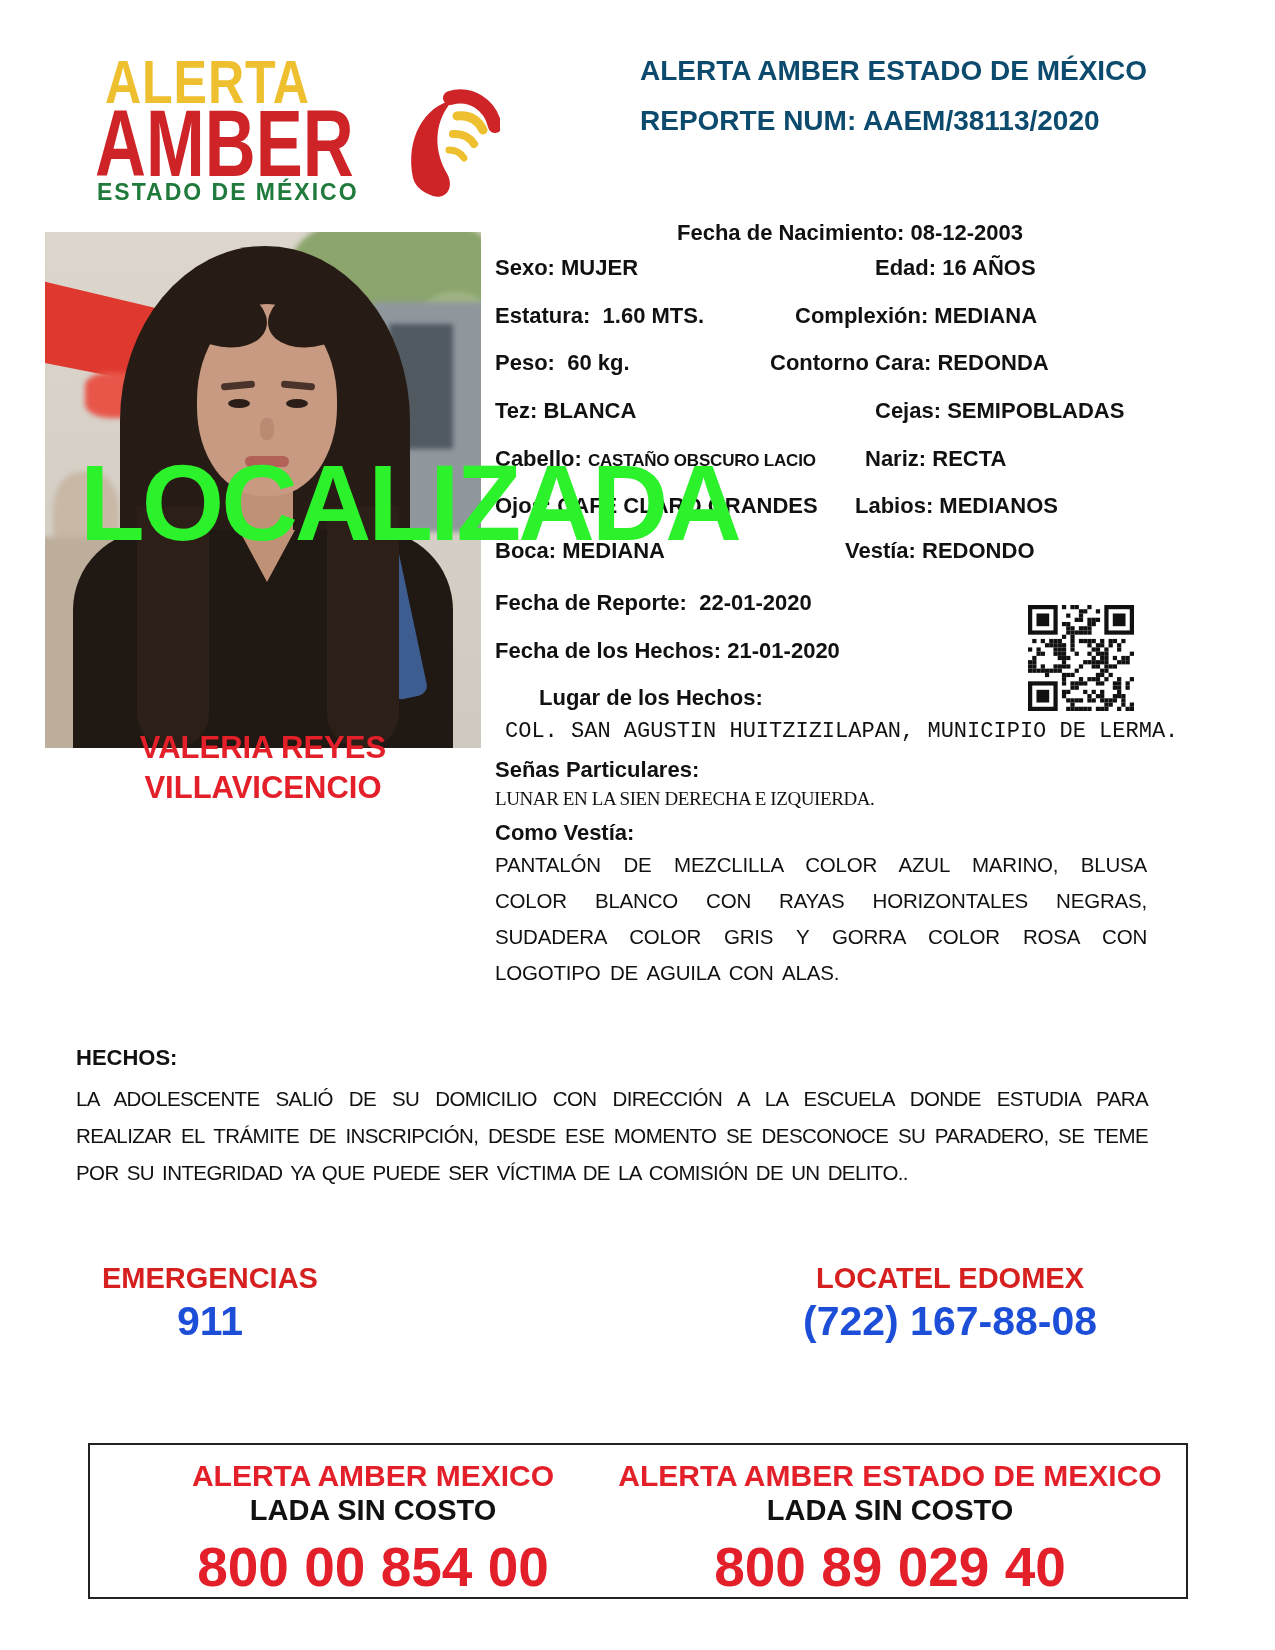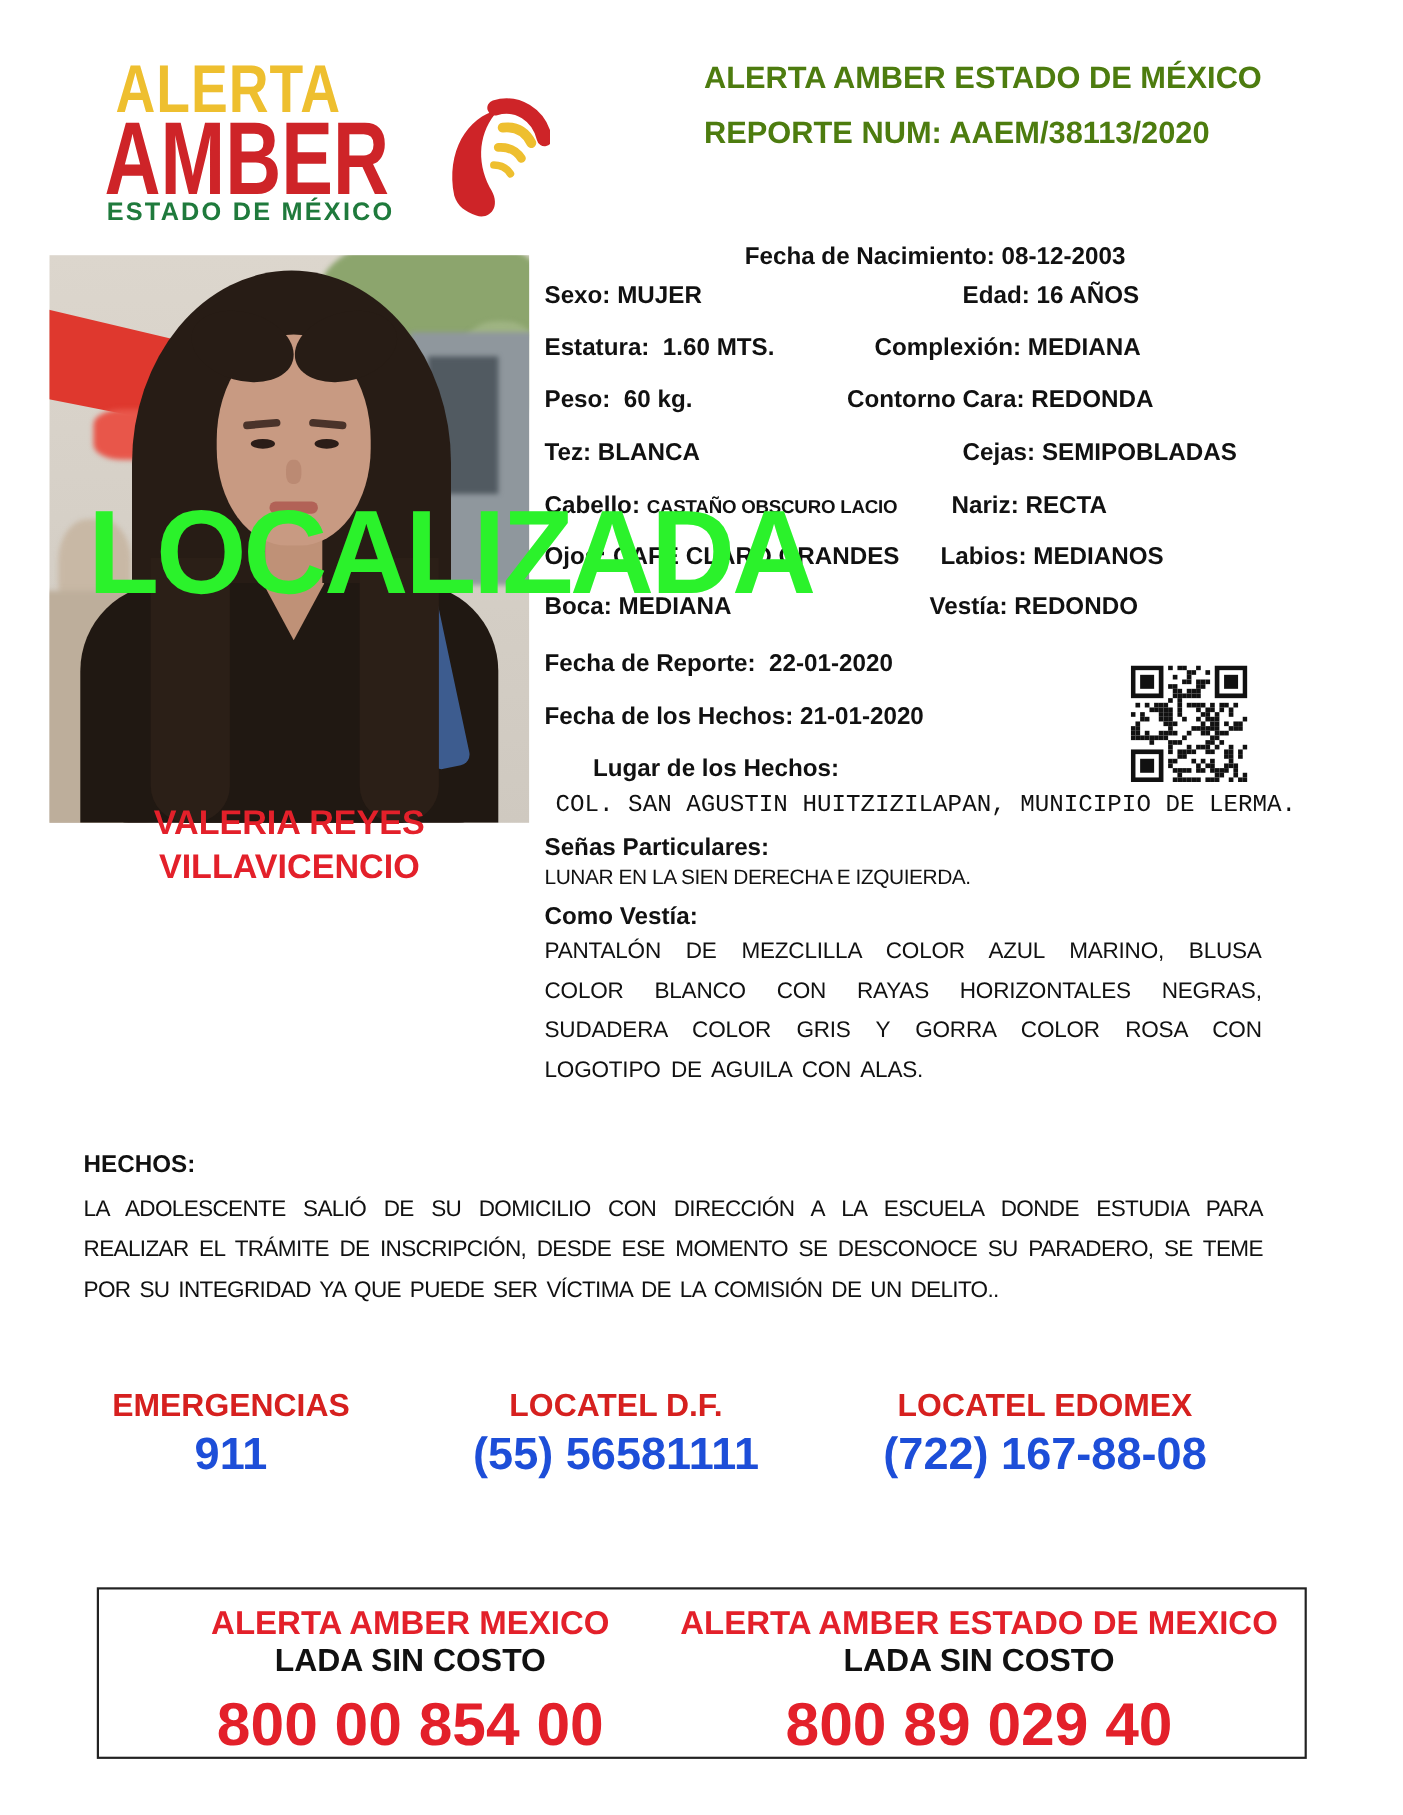--- a/index.html
+++ b/index.html
@@ -10,21 +10,21 @@
   .logo{position:absolute;left:95px;top:38px;width:330px;height:175px;}
   .logo-alerta{position:absolute;left:10px;top:8px;font-size:57px;font-weight:bold;color:#EEBF2F;
                letter-spacing:1px;transform:scale(.88,1.08);transform-origin:left top;}
   .logo-amber{position:absolute;left:0px;top:52px;font-size:84px;font-weight:bold;color:#CE2428;
               letter-spacing:0px;transform:scale(.84,1.12);transform-origin:left top;}
   .logo-estado{position:absolute;left:2px;top:141px;font-size:23px;font-weight:bold;color:#1F7A3C;
                letter-spacing:2px;}
   .waves{position:absolute;left:300px;top:40px;width:105px;height:145px;}
 
   .title-block{position:absolute;left:640px;top:55px;width:540px;}
-  .title-line{font-size:28px;font-weight:bold;color:#4d7c0f;white-space:nowrap;}
+  .title-line{font-size:28px;font-weight:bold;color:#0c4a6e;white-space:nowrap;}
   .title-line.second{margin-top:18px;}
 
   
   .photo{position:absolute;left:45px;top:232px;width:436px;height:516px;overflow:hidden;
          background:linear-gradient(#dcd6cd,#cfc9c0);}
   .photo div{position:absolute;}
   .ph-blur{filter:blur(2.5px);}
   .ph-sky{left:290px;top:-8px;width:160px;height:100px;background:#eae7dc;border-radius:40%;}
   .ph-foliage{left:245px;top:-18px;width:210px;height:115px;background:#8ca56d;border-radius:45%;}
   .ph-foliage2{left:370px;top:60px;width:80px;height:90px;background:#9fb483;border-radius:45%;}
@@ -81,21 +81,21 @@
   .fr7{top:538px;}  .fr7 .rt{left:350px;}
   .small-val{font-size:17px;letter-spacing:-0.2px;}
   .date-report{position:absolute;left:495px;top:590px;}
   .date-incident{position:absolute;left:495px;top:638px;}
   .qr{position:absolute;left:1028px;top:605px;width:106px;height:106px;}
 
   .sec-label{position:absolute;left:495px;font-weight:bold;font-size:22px;white-space:nowrap;}
   .lugar-label{top:685px;margin-left:44px;}
   .lugar-value{position:absolute;left:505px;top:719px;font-size:22px;white-space:nowrap;font-family:Liberation Mono, monospace;}
   .senas-label{top:757px;}
-  .senas-value{position:absolute;left:495px;top:788px;font-size:19px;letter-spacing:-0.4px;white-space:nowrap;}
+  .senas-value{position:absolute;left:495px;top:788px;font-size:19px;letter-spacing:-0.4px;white-space:nowrap;font-family:Liberation Serif, serif;}
   .vestia-label{top:820px;}
   .vestia-value{position:absolute;left:495px;top:847px;width:652px;font-size:20.5px;
                 line-height:36px;text-align:justify;text-align-last:left;letter-spacing:-0.2px;word-spacing:4px;}
 
   
   .hechos-label{position:absolute;left:76px;top:1045px;font-weight:bold;font-size:22px;}
   .hechos-value{position:absolute;left:76px;top:1080px;width:1072px;font-size:20.5px;line-height:37px;
                 text-align:justify;text-align-last:left;letter-spacing:-0.6px;word-spacing:3px;}
 
   
@@ -426,24 +426,20 @@
   <div class="sec-label vestia-label">Como Vestía:</div>
   <div class="vestia-value">PANTALÓN DE MEZCLILLA COLOR AZUL MARINO, BLUSA COLOR BLANCO CON RAYAS HORIZONTALES NEGRAS, SUDADERA COLOR GRIS Y GORRA COLOR ROSA CON LOGOTIPO DE AGUILA CON ALAS.</div>
 
   <div class="hechos-label">HECHOS:</div>
   <div class="hechos-value">LA ADOLESCENTE SALIÓ DE SU DOMICILIO CON DIRECCIÓN A LA ESCUELA DONDE ESTUDIA PARA REALIZAR EL TRÁMITE DE INSCRIPCIÓN, DESDE ESE MOMENTO SE DESCONOCE SU PARADERO, SE TEME POR SU INTEGRIDAD YA QUE PUEDE SER VÍCTIMA DE LA COMISIÓN DE UN DELITO..</div>
 
   <div class="em-col em1">
     <div class="em-label">EMERGENCIAS</div>
     <div class="em-number">911</div>
   </div>
-  <div class="em-col em2">
-    <div class="em-label">LOCATEL D.F.</div>
-    <div class="em-number">(55) 56581111</div>
-  </div>
   <div class="em-col em3">
     <div class="em-label">LOCATEL EDOMEX</div>
     <div class="em-number">(722) 167-88-08</div>
   </div>
 
   <div class="footer-box">
     <div class="fb-col fb-left">
       <div class="fb-title">ALERTA AMBER MEXICO</div>
       <div class="fb-sub">LADA SIN COSTO</div>
       <div class="fb-number">800 00 854 00</div>

